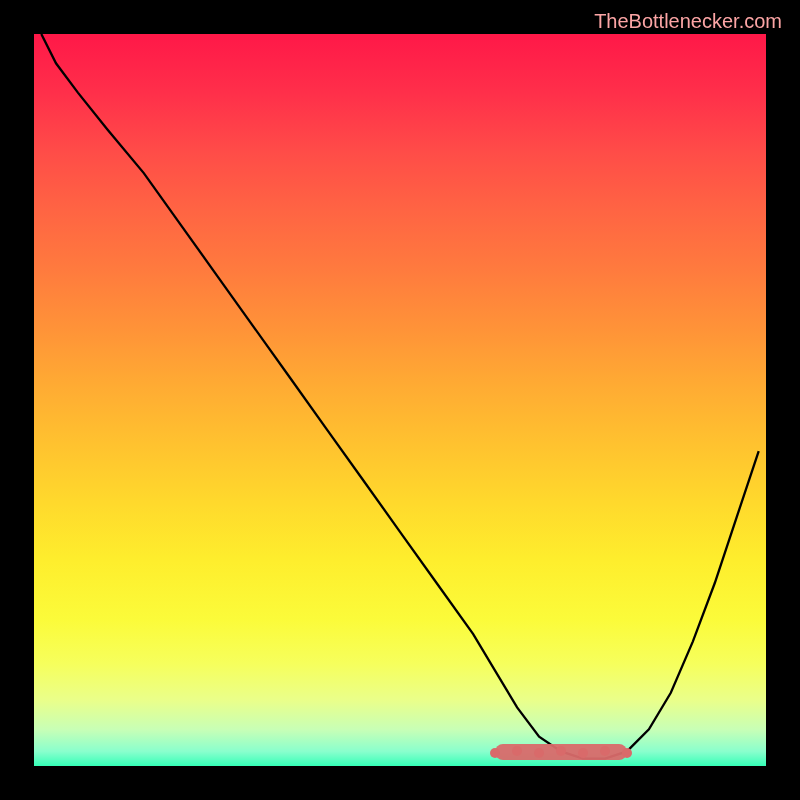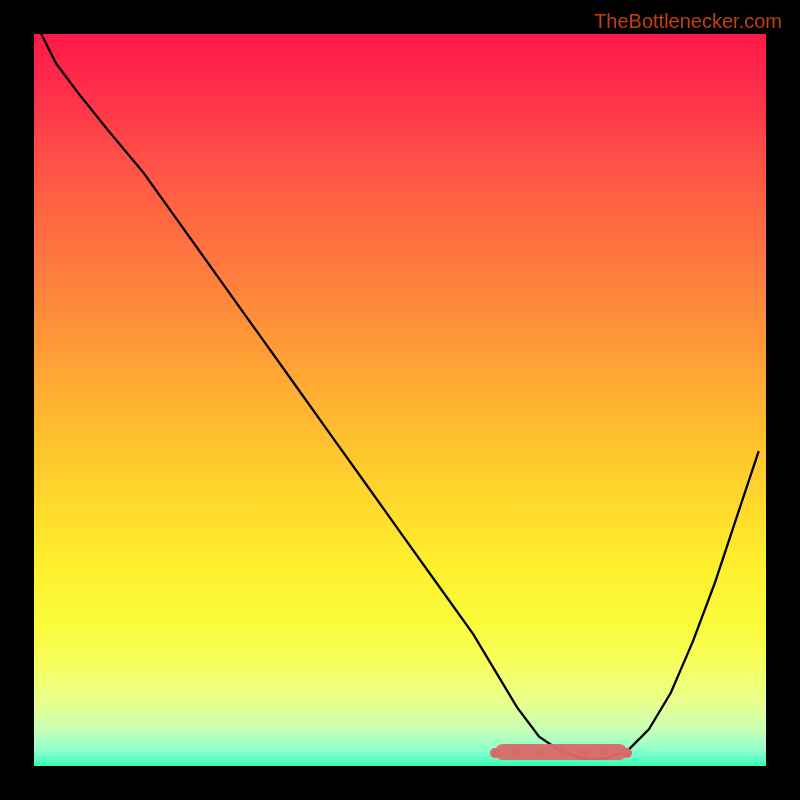--- a/index.html
+++ b/index.html
@@ -1,17 +1,17 @@
 <!DOCTYPE html>
 <html><head>
 <meta charset="utf-8">
 <style>
 * { margin: 0; padding: 0; box-sizing: border-box; }
 body { background: #000; width: 800px; height: 800px; position: relative; font-family: Arial, sans-serif; }
-.watermark { position: absolute; top: 10px; right: 18px; color: #c2410c; font-size: 20px; font-weight: 500; z-index: 10; }
+.watermark { position: absolute; top: 10px; right: 18px; color: #fca5a5; font-size: 20px; font-weight: 500; z-index: 10; }
 .chart-container { position: absolute; top: 34px; left: 34px; width: 732px; height: 732px; }
 .gradient-bg { position: absolute; top: 0; left: 0; width: 100%; height: 100%; background: linear-gradient(to bottom,
   #ff1848 0%,
   #ff2f4a 8%,
   #ff4c48 16%,
   #ff6443 24%,
   #ff7a3e 32%,
   #ff9238 40%,
   #ffab33 48%,
   #ffc22f 56%,

